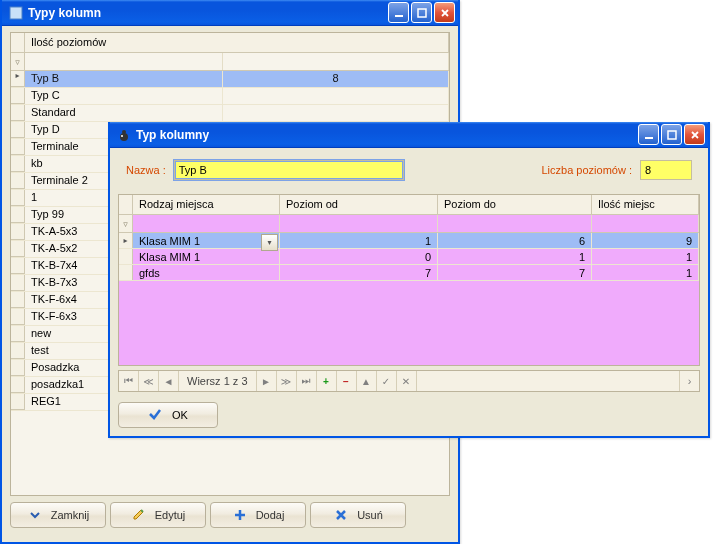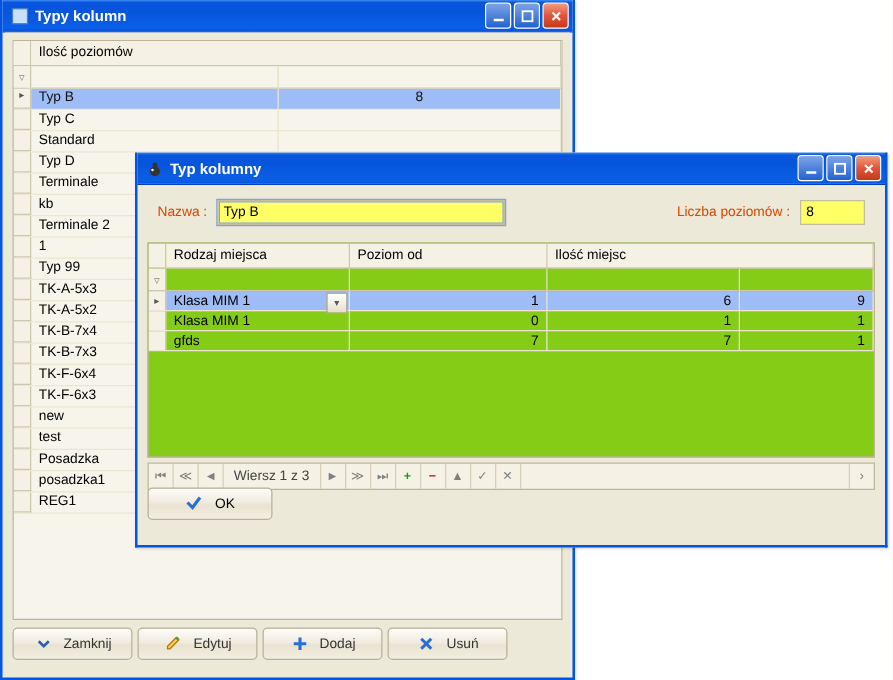--- a/index.html
+++ b/index.html
@@ -75,21 +75,21 @@
   .btn .ico { width:16px; height:16px; display:inline-flex; align-items:center; justify-content:center;}
 
   
   .dlg-body { position:absolute; left:6px; right:6px; top:6px; bottom:6px; }
   .form-row { display:flex; align-items:center; gap:8px; margin:6px 8px 10px 8px;}
   .form-row .lab { color:#d54800; font-size:11px;}
   .form-row input {
     border:1px solid #c5bd9f; background:#ffff66; height:20px; padding:1px 4px; font-size:11px;
   }
   .form-row input.focus-blue { outline:1px solid #7da3e6; box-shadow:0 0 0 1px #7da3e6 inset;}
-  .dlg-grid { position:absolute; left:0; right:0; top:40px; bottom:62px; border:1px solid #bcb49b; background:#84cc16;}
+  .dlg-grid { position:absolute; left:0; right:0; top:40px; bottom:62px; border:1px solid #bcb49b; background:#f0abfc;}
   .dlg-header { display:flex; height:20px; border-bottom:1px solid #cfc8b1;}
   .dc1{width:147px;} .dc2{width:158px;} .dc3{width:154px;} .dc4{flex:1;}
   .dcell { background:#f5f1e4; border-right:1px solid #cfc8b1; padding:3px 6px;}
   .dlg-filter { display:flex; height:18px; border-bottom:1px solid #cfc8b1;}
   .dlg-filter .rowhdr { display:flex; align-items:center; justify-content:center; color:#8e8870; font-size:9px;}
   .dlg-filter .fc { border-right:1px solid #e4ddc6;}
   .drow { display:flex; height:16px; border-bottom:1px solid #ece6d0;}
   .drow .dc { border-right:1px solid #ece6d0; padding:2px 6px; }
   .drow .dc.num { text-align:right; }
   .drow.sel { background:#9ebcf5;}
@@ -107,21 +107,21 @@
   }
   .nav-btn {
     width:20px; height:20px; border-right:1px solid #d6cfb7;
     display:flex; align-items:center; justify-content:center; cursor:pointer;
     color:#808080; font-size:10px;
   }
   .nav-text { padding:0 8px; color:#444; border-right:1px solid #d6cfb7; height:20px; display:flex; align-items:center;}
   .navbar .spacer { flex:1; }
   .navbar .scroll-right { width:20px; display:flex; align-items:center; justify-content:center; border-left:1px solid #d6cfb7; color:#808080; cursor:pointer; height:20px;}
 
-  .dlg-buttons { position:absolute; left:0; bottom:12px; display:flex; gap:4px;}
+  .dlg-buttons { position:absolute; left:0; bottom:0; display:flex; gap:4px;}
   .dlg-btn {
     height:26px; width:100px; border:1px solid #b8b09a; border-radius:4px;
     background:linear-gradient(to bottom,#fdfcf8,#f1ece0 45%,#eae3d2 55%,#f3eee2);
     display:flex; align-items:center; justify-content:center; gap:10px; cursor:pointer; font-size:11px;
   }
 </style>
 </head>
 <body>
 
 <div class="window" style="left:0; top:0; width:460px; height:544px;">
@@ -338,20 +338,21 @@
         <span style="flex:1"></span>
         <span class="lab">Liczba poziomów :</span>
         <input style="width: 52px;" value="8">
       </div>
 
       <div class="dlg-grid">
         <div class="dlg-header">
           <div class="rowhdr"></div>
           <div class="dcell dc1">Rodzaj miejsca</div>
           <div class="dcell dc2">Poziom od</div>
+          <div class="dcell dc3">Poziom do</div>
           <div class="dcell dc4">Ilość miejsc</div>
         </div>
         <div class="dlg-filter">
           <div class="rowhdr">▿</div>
           <div class="fc dc1"></div>
           <div class="fc dc2"></div>
           <div class="fc dc3"></div>
           <div class="fc dc4"></div>
         </div>
         <div id="dialog-grid-body">

